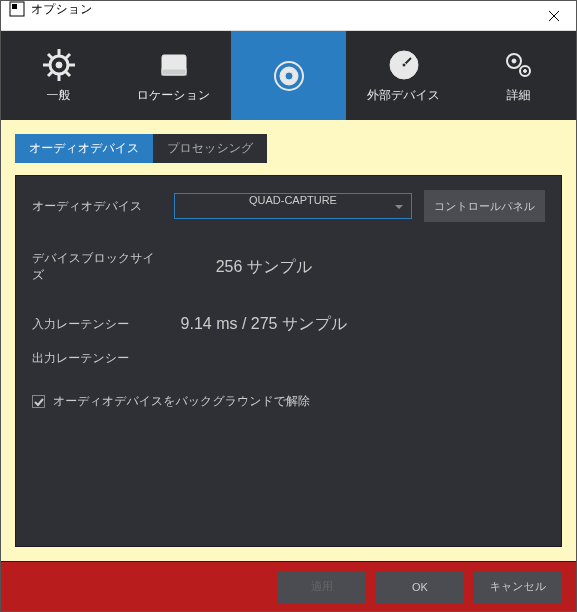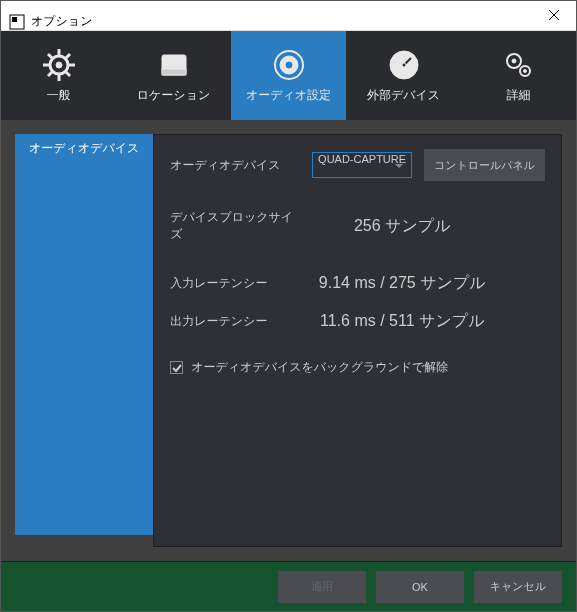--- a/index.html
+++ b/index.html
@@ -1,45 +1,45 @@
 <!DOCTYPE html>
 <html><head>
 <meta charset="utf-8">
 <style>
 *{margin:0;padding:0;box-sizing:border-box;font-family:"Yu Gothic UI","Meiryo",sans-serif}
 body{background:#fff}
 .window{width:577px;height:612px;border:1px solid #555;display:flex;flex-direction:column;background:#fff}
-.titlebar{height:30px;background:#fff;display:flex;align-items:flex-end;padding:0 0 0 8px;border-bottom:1px solid #ddd}
+.titlebar{height:30px;background:#fff;display:flex;align-items:flex-start;padding:0 0 7px 8px;border-bottom:1px solid #ddd}
 .titlebar-icon{width:16px;height:16px;margin-right:6px;display:inline-flex}
 .titlebar-title{font-size:12px;color:#000}
 .titlebar-spacer{flex:1}
 .close-btn{width:45px;height:30px;display:flex;align-items:center;justify-content:center;cursor:pointer}
 .close-btn svg{stroke:#000;stroke-width:1}
 .toolbar{height:89px;background:#2a2b2e;display:flex}
 .toolbar-item{flex:1;display:flex;flex-direction:column;align-items:center;justify-content:center;gap:4px;cursor:pointer;color:#e8e8e8;font-size:12px}
 .toolbar-item.active{background:#2b7dc2}
 .toolbar-icon{width:36px;height:36px;display:flex;align-items:center;justify-content:center}
 .toolbar-icon svg{fill:#e8e8e8;stroke:#e8e8e8}
-.content{flex:1;background:#404040;padding:14px;display:flex;flex-direction:row}
+.content{flex:1;background:#fef9c3;padding:14px;display:flex;flex-direction:column}
 .tabs{display:flex;gap:0;margin-bottom:12px}
 .tab{padding:6px 14px;font-size:12px;cursor:pointer;color:#aaa;background:#2e3035}
 .tab.active{background:#2b7dc2;color:#fff}
 .panel{flex:1;border:1px solid #1c1d20;padding:14px 16px;background:#2e3035}
 .row{display:flex;align-items:center;margin-bottom:14px;gap:12px}
 .row-label{width:130px;font-size:12px;color:#ccc}
 .select{flex:1;height:26px;border:1px solid #2b7dc2;background:#2e3035;color:#ccc;font-size:11px;display:flex;align-items:flex-start;justify-content:center;position:relative;cursor:pointer}
 .select-caret{position:absolute;right:8px;top:50%;transform:translateY(-50%)}
 .btn{height:26px;padding:16px 10px;background:#4a4c52;color:#ccc;font-size:11px;display:flex;align-items:center;justify-content:center;cursor:pointer;border:none}
 .val{width:180px;height:24px;font-size:16px;color:#ccc;display:flex;align-items:center;justify-content:center}
 .divider{height:14px}
 .chk-row{display:flex;align-items:center;gap:8px;margin-top:26px}
 .chk{width:13px;height:13px;border:1px solid #888;background:#2e3035;display:flex;align-items:center;justify-content:center;cursor:pointer}
 .chk svg{stroke:#ccc;stroke-width:2;fill:none}
 .chk-label{font-size:12px;color:#ccc}
-.footer{height:50px;background:#14532d;border-top:1px solid #1c1d20;display:flex;align-items:center;justify-content:flex-end;padding:0 14px;gap:10px}
+.footer{height:50px;background:#b91c1c;border-top:1px solid #1c1d20;display:flex;align-items:center;justify-content:flex-end;padding:0 14px;gap:10px}
 .footer .btn{width:88px;justify-content:center}
 .footer .btn.disabled{color:#666;cursor:default}
 </style>
 </head>
 <body>
 
 <div class="window">
 
   <div class="titlebar">
     <span class="titlebar-icon">
@@ -88,21 +88,20 @@
       <span>ロケーション</span>
     </div>
     <div class="toolbar-item active">
       <span class="toolbar-icon">
         <svg viewBox="0 0 36 36" width="36" height="36">
             <circle cx="18" cy="18" r="14" fill="none" stroke-width="2"></circle>
             <circle cx="18" cy="18" r="9" fill="#e8e8e8"></circle>
             <circle cx="18" cy="18" r="4" fill="#2b7dc2"></circle>
           </svg>
       </span>
-      <span>オーディオ設定</span>
     </div>
     <div class="toolbar-item">
       <span class="toolbar-icon">
         <svg viewBox="0 0 36 36" width="36" height="36">
             <circle cx="18" cy="18" r="14" fill="#e8e8e8"></circle>
             <line x1="18" y1="18" x2="25" y2="11" stroke="#2a2b2e" stroke-width="2"></line>
             <circle cx="18" cy="18" r="2" fill="#2a2b2e"></circle>
           </svg>
       </span>
       <span>外部デバイス</span>
@@ -116,20 +115,21 @@
             <circle cx="24" cy="24" r="1.5" fill="#e8e8e8"></circle>
           </svg>
       </span>
       <span>詳細</span>
     </div>
   </div>
 
   <div class="content">
     <div class="tabs">
       <div class="tab active">オーディオデバイス</div>
+      <div class="tab">プロセッシング</div>
     </div>
 
     <div class="panel">
       <div class="row">
         <div class="row-label">オーディオデバイス</div>
         <div class="select">
           <span>QUAD-CAPTURE</span>
           <span class="select-caret">
             <svg width="8" height="5" viewBox="0 0 8 5">
                 <path d="M0 0 L4 4 L8 0" fill="#888"></path>
@@ -146,21 +146,20 @@
         <div class="val">256 サンプル</div>
       </div>
       <div class="row">
       </div>
       <div class="row">
         <div class="row-label">入力レーテンシー</div>
         <div class="val">9.14 ms / 275 サンプル</div>
       </div>
       <div class="row">
         <div class="row-label">出力レーテンシー</div>
-        <div class="val">11.6 ms / 511 サンプル</div>
       </div>
 
       <div class="chk-row">
         <div class="chk">
           <svg width="10" height="10" viewBox="0 0 10 10">
               <polyline points="1,5 4,8 9,2"></polyline>
             </svg>
         </div>
         <span class="chk-label">オーディオデバイスをバックグラウンドで解除</span>
       </div>

